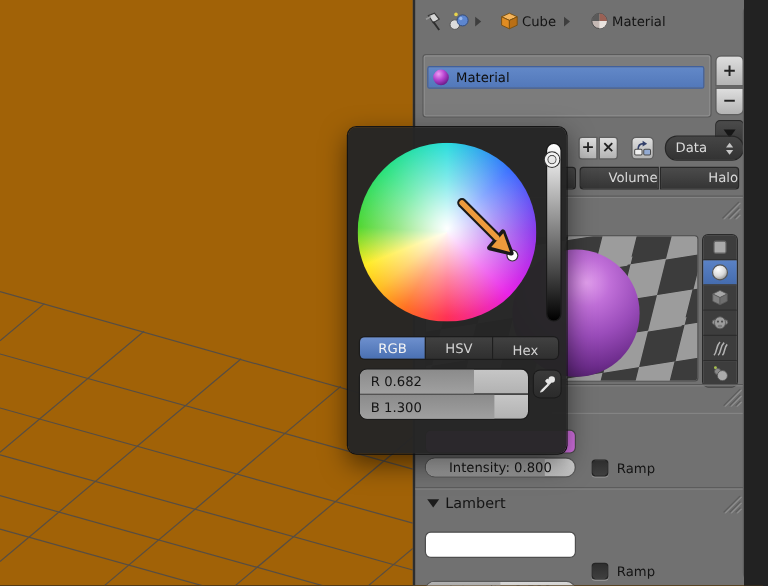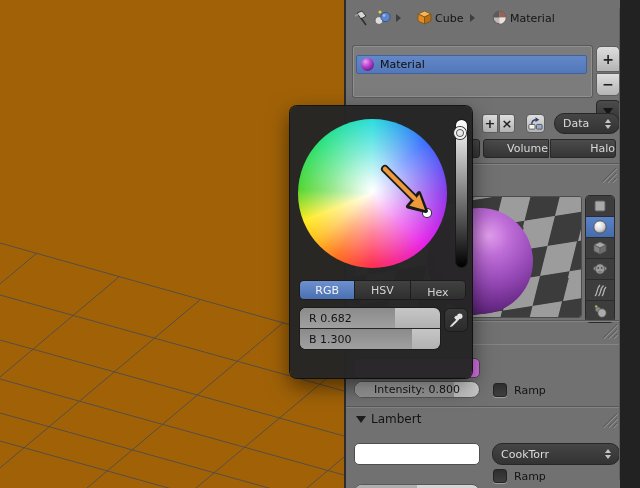--- a/index.html
+++ b/index.html
@@ -253,27 +253,20 @@
           <line x1="16" y1="14" x2="20" y2="10"></line>
         </g>
       <g stroke="#939393" stroke-width="1">
           <line x1="7" y1="15" x2="21" y2="1"></line>
           <line x1="12" y1="15" x2="21" y2="6"></line>
           <line x1="17" y1="15" x2="21" y2="11"></line>
         </g>
     </svg>
 
     <div class="abs swatch" style="left: 8px; top: 443px; width: 126px; height: 22px; background: rgb(255, 255, 255);"></div>
-    <div class="abs dd" style="left:146px;top:443px;width:128px;height:22px;">
-      <span>CookTorr</span>
-      <span class="updown">
-          <span class="tri-up"></span>
-          <span class="tri-dn"></span>
-        </span>
-    </div>
     <div class="abs slider" style="left:8px;top:467px;width:126px;height:16px;">
       <div class="fill" style="width: 50%;"></div>
       <div class="lab">Intensity: 0.500</div>
     </div>
     <div class="abs checkbox" style="left:147px;top:469px;"></div>
     <span class="abs panel-label" style="left:168px;top:470px;">Ramp</span>
 
     <div class="abs" style="left:273px;top:2px;width:21px;height:484px;background:#5e5e5e;border-radius:9px;"></div>
     <div class="abs" style="left:276px;top:6px;width:14px;height:476px;border-radius:7px;background:linear-gradient(90deg,#b2b2b2,#8f8f8f);border:1px solid #474747;box-sizing:border-box;"></div>
   </div>

